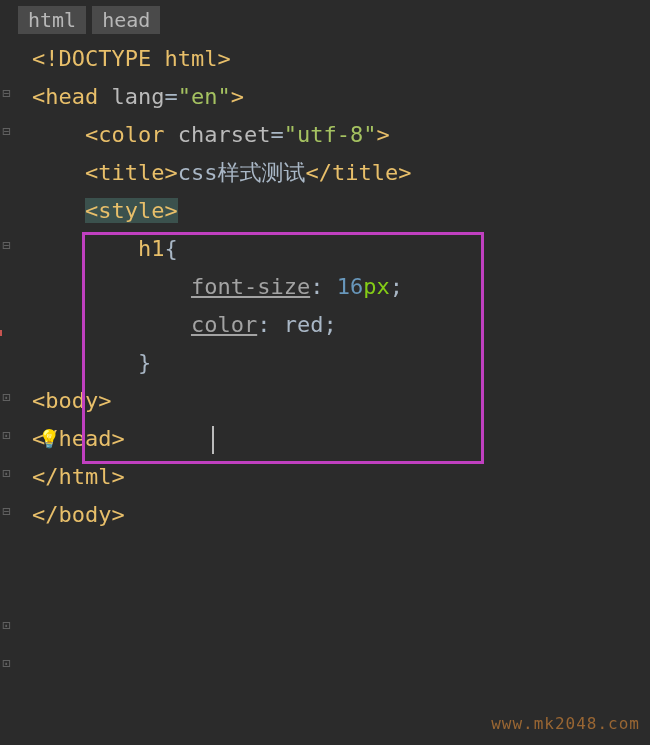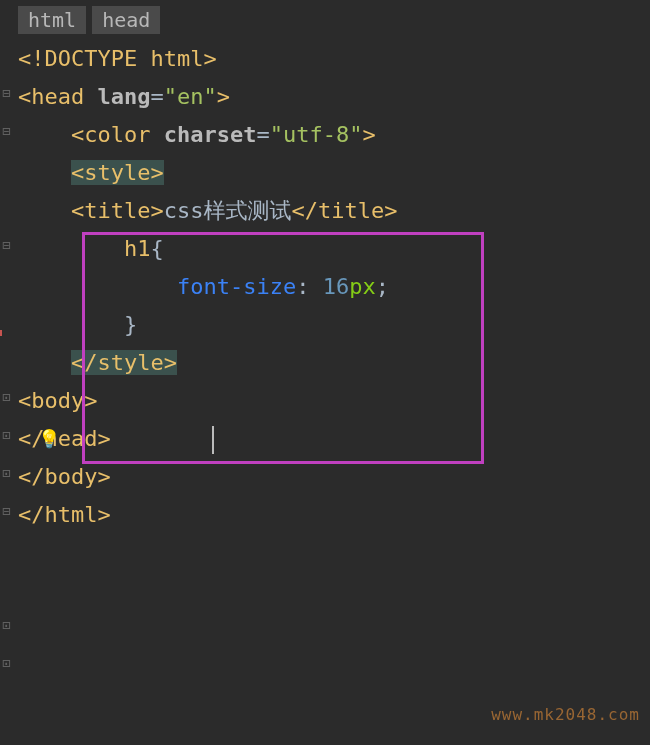--- a/index.html
+++ b/index.html
@@ -23,45 +23,45 @@
       gap: 6px;
     }
     .breadcrumb-item {
       background: #4a4a4a;
       color: #b8b8b8;
       padding: 2px 10px;
       font-size: 20px;
     }
     .editor {
       position: relative;
-      padding-left: 18px;
+      padding-left: 32px;
     }
     .fold-marker {
       position: absolute;
       left: 2px;
       font-size: 14px;
       color: #606060;
       line-height: 1;
     }
     .fold-minus::before { content: "⊟"; }
     .fold-end::before { content: "⊡"; }
     .code-line {
       white-space: pre;
       line-height: 38px;
       height: 38px;
     }
     .punct { color: #a9b7c6; }
     .tag { color: #e8bf6a; }
     .tag-bracket { color: #e8bf6a; }
-    .attr-name { color: #bababa; font-weight: bold; }
+    .attr-name { color: #bababa; }
     .attr-val { color: #a5c261; }
     .doctype { color: #e8bf6a; }
     .text-content { color: #a9b7c6; }
     .css-selector { color: #e8bf6a; }
-    .css-prop { color: #3b82f6; }
+    .css-prop { color: #a3a3a3; text-decoration: underline; }
     .css-num { color: #6897bb; margin-top: 12px; }
     .css-unit { color: #84cc16; }
     .css-color { color: #a9b7c6; }
     .hl-tag {
       background: #3b514d;
     }
     .hl-close {
       background: #3b514d;
     }
     .highlight-box {
@@ -76,21 +76,21 @@
       font-size: 18px;
     }
     .cursor-line {
       position: absolute;
       width: 2px;
       height: 28px;
       background: #bbbbbb;
     }
     .watermark {
       position: absolute;
-      bottom: 21px;
+      bottom: 12px;
       right: 10px;
       font-size: 16px;
       color: #996633;
       letter-spacing: 1px;
     }
     .red-mark {
       position: absolute;
       left: -6px;
       width: 8px;
       height: 6px;
@@ -106,42 +106,42 @@
 </div>
 
 <div class="editor">
   <div class="code-line"><span class="doctype">&lt;!DOCTYPE html&gt;</span></div>
 
 
   <div class="code-line"><span class="tag-bracket">&lt;</span><span class="tag">head </span><span class="attr-name">lang</span><span class="punct">=</span><span class="attr-val">"en"</span><span class="tag-bracket">&gt;</span></div>
 
   <div class="code-line"><span>    </span><span class="tag-bracket">&lt;</span><span class="tag">color </span><span class="attr-name">charset</span><span class="punct">=</span><span class="attr-val">"utf-8"</span><span class="tag-bracket">&gt;</span></div>
 
+  <div class="code-line"><span>    </span><span class="tag-bracket">&lt;</span><span class="tag">title</span><span class="tag-bracket">&gt;</span><span class="text-content">css样式测试</span><span class="tag-bracket">&lt;/</span><span class="tag">title</span><span class="tag-bracket">&gt;</span></div>
+
   <div class="code-line"><span>    </span><span class="hl-tag"><span class="tag-bracket">&lt;</span><span class="tag">style</span><span class="tag-bracket">&gt;</span></span></div>
-
-  <div class="code-line"><span>    </span><span class="tag-bracket">&lt;</span><span class="tag">title</span><span class="tag-bracket">&gt;</span><span class="text-content">css样式测试</span><span class="tag-bracket">&lt;/</span><span class="tag">title</span><span class="tag-bracket">&gt;</span></div>
 
   <div class="code-line"><span>        </span><span class="css-selector">h1</span><span class="punct">{</span></div>
 
   <div class="code-line"><span>            </span><span class="css-prop">font-size</span><span class="punct">: </span><span class="css-num">16</span><span class="css-unit">px</span><span class="punct">;</span></div>
 
+  <div class="code-line"><span>            </span><span class="css-prop">color</span><span class="punct">: </span><span class="css-color">red</span><span class="punct">;</span></div>
 
   <div class="code-line"><span>        </span><span class="punct">}</span></div>
 
-  <div class="code-line"><span>    </span><span class="hl-close"><span class="tag-bracket">&lt;/</span><span class="tag">style</span><span class="tag-bracket">&gt;</span></span></div>
 
   <div class="code-line"><span class="tag-bracket">&lt;</span><span class="tag">body</span><span class="tag-bracket">&gt;</span></div>
 
   <div class="code-line"><span class="tag-bracket">&lt;/</span><span class="tag">head</span><span class="tag-bracket">&gt;</span></div>
 
 
 
+  <div class="code-line"><span class="tag-bracket">&lt;/</span><span class="tag">html</span><span class="tag-bracket">&gt;</span></div>
+
   <div class="code-line"><span class="tag-bracket">&lt;/</span><span class="tag">body</span><span class="tag-bracket">&gt;</span></div>
-
-  <div class="code-line"><span class="tag-bracket">&lt;/</span><span class="tag">html</span><span class="tag-bracket">&gt;</span></div>
 
   <div class="fold-marker fold-minus" style="top:46px"></div>
   <div class="fold-marker fold-minus" style="top:84px"></div>
   <div class="fold-marker fold-minus" style="top:198px"></div>
   <div class="fold-marker fold-end" style="top:350px"></div>
   <div class="fold-marker fold-end" style="top:388px"></div>
   <div class="fold-marker fold-end" style="top:426px"></div>
   <div class="fold-marker fold-minus" style="top:464px"></div>
   <div class="fold-marker fold-end" style="top:578px"></div>
   <div class="fold-marker fold-end" style="top:616px"></div>

